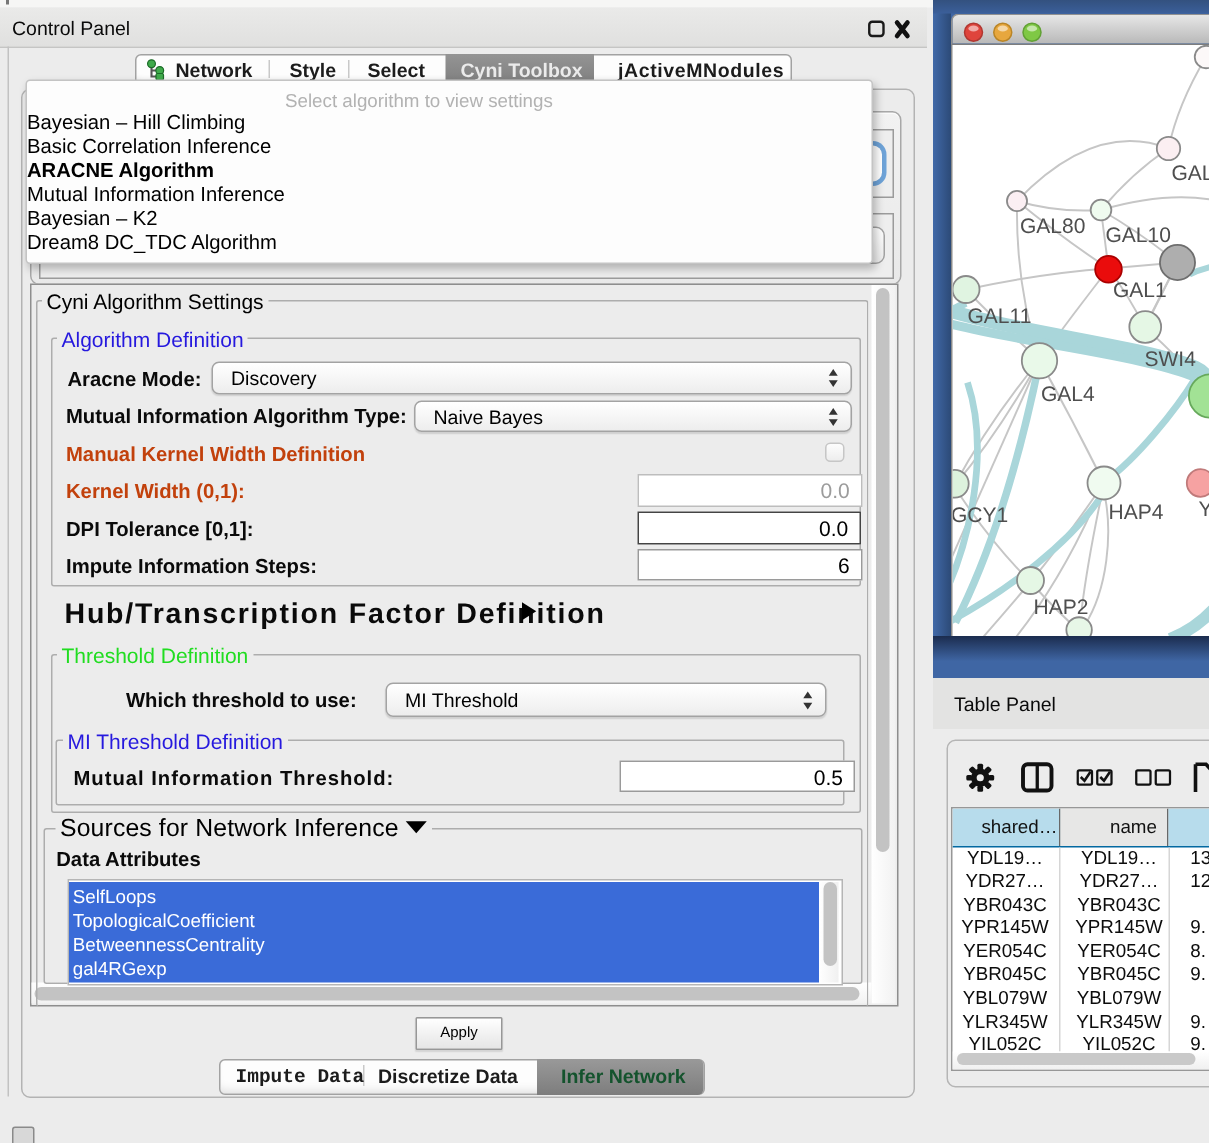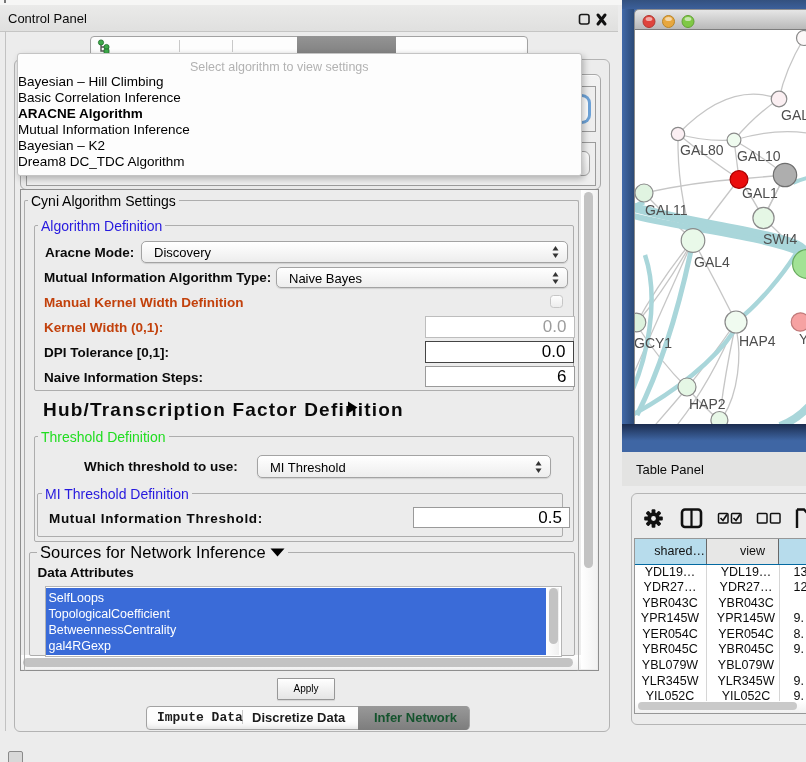--- a/index.html
+++ b/index.html
@@ -4,21 +4,21 @@
 <style>
   html,body{margin:0;padding:0;}
   body{width:806px;height:762px;overflow:hidden;font-family:"Liberation Sans",sans-serif;background:#ececec;}
   #page{position:relative;width:806px;height:762px;overflow:hidden;background:#ececec;}
   .abs{position:absolute;}
   .lbl{font-weight:bold;font-size:13.5px;color:#0a0a0a;white-space:nowrap;}
   .glbl{font-weight:bold;font-size:13.5px;color:#c2410c;white-space:nowrap;}
   .combo{position:absolute;border:1px solid #a3a3a3;border-radius:5px;background:linear-gradient(#ffffff,#f7f7f7 45%,#ededed);box-shadow:0 1px 1px rgba(0,0,0,0.12);}
   .combo .ct{position:absolute;left:12px;top:50%;transform:translateY(-50%);font-size:13px;color:#000;}
   .spin{position:absolute;right:8px;top:50%;transform:translateY(-50%);width:7px;height:13px;}
-  .field{position:absolute;background:#fff;border:1px solid #9a9a9a;font-size:17px;color:#000;text-align:right;padding-right:7px;display:flex;align-items:center;justify-content:flex-end;}
+  .field{position:absolute;background:#fff;border:1px solid #9a9a9a;font-size:14px;color:#000;text-align:right;padding-right:7px;display:flex;align-items:center;justify-content:flex-end;}
   .group{position:absolute;border:1px solid #adadad;border-radius:2px;}
   .gtitle{position:absolute;top:-8px;background:#ececec;padding:0 3px;font-size:14px;white-space:nowrap;}
 </style>
 </head>
 <body>
 <div id="page">
 
   <div class="abs" style="left:0;top:0;width:622px;height:762px;background:#ececec;"></div>
 
   <div class="abs" style="left:0;top:0;width:622px;height:5px;background:#f6f6f5;"></div>
@@ -30,20 +30,27 @@
     <rect x="2.5" y="2.5" width="9.5" height="9.5" rx="2" fill="none" stroke="#1a1a1a" stroke-width="1.6"></rect>
     <path d="M21 3 L28 12 M28 3 L21 12" stroke="#111" stroke-width="3" stroke-linecap="round"></path>
   </svg>
 
   <div class="abs" style="left:4.5px;top:31px;width:1px;height:700px;background:#c2c2c2;"></div>
 
   <div class="abs" style="left:90px;top:36px;width:436px;height:19px;background:#fdfdfd;border:1px solid #a2a2a2;border-radius:4px;box-shadow:inset 0 -5px 6px -4px rgba(0,0,0,0.12);"></div>
   <div class="abs" style="left:296.5px;top:36px;width:99px;height:21px;background:linear-gradient(#949494,#7e7e7e);"></div>
   <div class="abs" style="left:179px;top:40px;width:1px;height:12px;background:#c9c9c9;"></div>
   <div class="abs" style="left:232px;top:40px;width:1px;height:12px;background:#c9c9c9;"></div>
+  <div class="abs" style="left:90px;top:36px;width:436px;height:20px;display:flex;align-items:center;font-size:13px;font-weight:bold;color:#1c1c1c;">
+    <span style="position:absolute;left:27px;">Network</span>
+    <span style="position:absolute;left:103px;">Style</span>
+    <span style="position:absolute;left:155px;">Select</span>
+    <span style="position:absolute;left:217px;color:#ebebeb;">Cyni Toolbox</span>
+    <span style="position:absolute;left:322px;letter-spacing:0.4px;">jActiveMNodules</span>
+  </div>
   <svg class="abs" style="left:96px;top:38px;" width="18" height="17" viewBox="0 0 18 17">
     <path d="M5 6 L5 13 L10 13 M5 9 L10 9" stroke="#555" stroke-width="1.4" fill="none"></path>
     <circle cx="5" cy="4.5" r="2.6" fill="#3faa4b" stroke="#1c6b28" stroke-width="0.8"></circle>
     <circle cx="10.5" cy="9" r="2.6" fill="#3faa4b" stroke="#1c6b28" stroke-width="0.8"></circle>
     <rect x="8" y="11" width="5" height="4.4" rx="1" fill="#3faa4b" stroke="#1c6b28" stroke-width="0.8"></rect>
   </svg>
 
   <div class="abs" style="left:14px;top:59px;width:594px;height:671px;border:1px solid #b3b3b3;border-radius:6px;background:#ececec;"></div>
 
   <div class="abs" style="left:20px;top:74px;width:579px;height:114px;border:1px solid #a8a8a8;border-radius:6px;background:linear-gradient(#f2f2f2,#e9e9e9);box-shadow:inset 0 1px 0 #fafafa;"></div>
@@ -86,21 +93,21 @@
 
   <div class="abs glbl" style="left:44px;top:295px;">Manual Kernel Width Definition</div>
   <div class="abs" style="left:550px;top:295px;width:11px;height:11px;border:1.5px solid #c6c6c6;border-radius:3.5px;background:linear-gradient(#fdfdfd,#ededed);"></div>
 
   <div class="abs glbl" style="left:44px;top:320px;">Kernel Width (0,1):</div>
   <div class="field" style="left:424.5px;top:316px;width:141px;height:20px;border:1px solid #bdbdbd;color:#9c9c9c;">0.0</div>
 
   <div class="abs lbl" style="left:44px;top:345px;">DPI Tolerance [0,1]:</div>
   <div class="field" style="left:424.5px;top:341px;width:140px;height:20px;border:1.5px solid #444;">0.0</div>
 
-  <div class="abs lbl" style="left:44px;top:370px;">Naive Information Steps:</div>
+  <div class="abs lbl" style="left:44px;top:370px;">Impute Information Steps:</div>
   <div class="field" style="left:424.5px;top:366px;width:141px;height:19px;">6</div>
 
   <div class="abs" style="left:43px;top:399px;font-size:19px;font-weight:bold;color:#0a0a0a;letter-spacing:1.2px;">Hub/Transcription Factor Definition</div>
   <svg class="abs" style="left:346px;top:401px;" width="13" height="13" viewBox="0 0 13 13">
       <path d="M2 0.5 L11.5 6.5 L2 12.5 Z" fill="#000"></path>
     </svg>
 
   <div class="group" style="left:34px;top:436px;width:537.5px;height:103.5px;"></div>
   <div class="gtitle" style="left:38px;top:429px;color:#21dd21;">Threshold Definition</div>
 
@@ -294,21 +301,21 @@
 
     <g fill="none" stroke="#111" stroke-width="2.4">
       <path d="M153 1.5 L160 1.5 L166 8 L166 20 M153 1.5 L153 20"></path>
     </g>
   </svg>
 
   <div class="abs" style="left:633.5px;top:537.5px;width:173px;height:174px;border:1px solid #979797;border-right:none;background:#fff;overflow:hidden;">
     <div style="position:absolute;left:0;top:0;width:100%;height:25px;display:flex;border-bottom:1px solid #0369a1;">
       <div style="width:70.5px;background:#b7dcec;border-right:1.5px solid #686868;display:flex;align-items:center;justify-content:flex-end;padding-right:1px;font-size:12.5px;color:#111;">shared…</div>
       <div style="width:71px;box-sizing:content-box;background:#e7e7e6;border-right:1.5px solid #686868;display:flex;align-items:center;font-size:12.5px;color:#111;">
-          <span style="margin-left:33px;">view</span>
+          <span style="margin-left:33px;">name</span>
         </div>
       <div style="flex:1;background:#b7dcec;"></div>
     </div>
     <div style="position:absolute;left:71.5px;top:26px;width:1px;height:136px;background:#d6d6d6;"></div>
     <div style="position:absolute;left:144.5px;top:26px;width:1px;height:136px;background:#d6d6d6;"></div>
     <div style="position:absolute;left:0;top:26px;width:71px;text-align:center;font-size:12.5px;color:#0c0c0c;line-height:15.6px;">YDL19…<br>YDR27…<br>YBR043C<br>YPR145W<br>YER054C<br>YBR045C<br>YBL079W<br>YLR345W<br>YIL052C</div>
     <div style="position:absolute;left:75px;top:26px;width:73px;text-align:center;font-size:12.5px;color:#0c0c0c;line-height:15.6px;">YDL19…<br>YDR27…<br>YBR043C<br>YPR145W<br>YER054C<br>YBR045C<br>YBL079W<br>YLR345W<br>YIL052C</div>
     <div style="position:absolute;left:159px;top:26px;width:30px;text-align:left;font-size:12.5px;color:#0c0c0c;line-height:15.6px;">13<br>12<br>&nbsp;<br>9.<br>8.<br>9.<br>&nbsp;<br>9.<br>9.</div>
 
     <div style="position:absolute;left:0;top:162px;width:100%;height:12px;background:linear-gradient(#fff,#f0f0f0);"></div>

